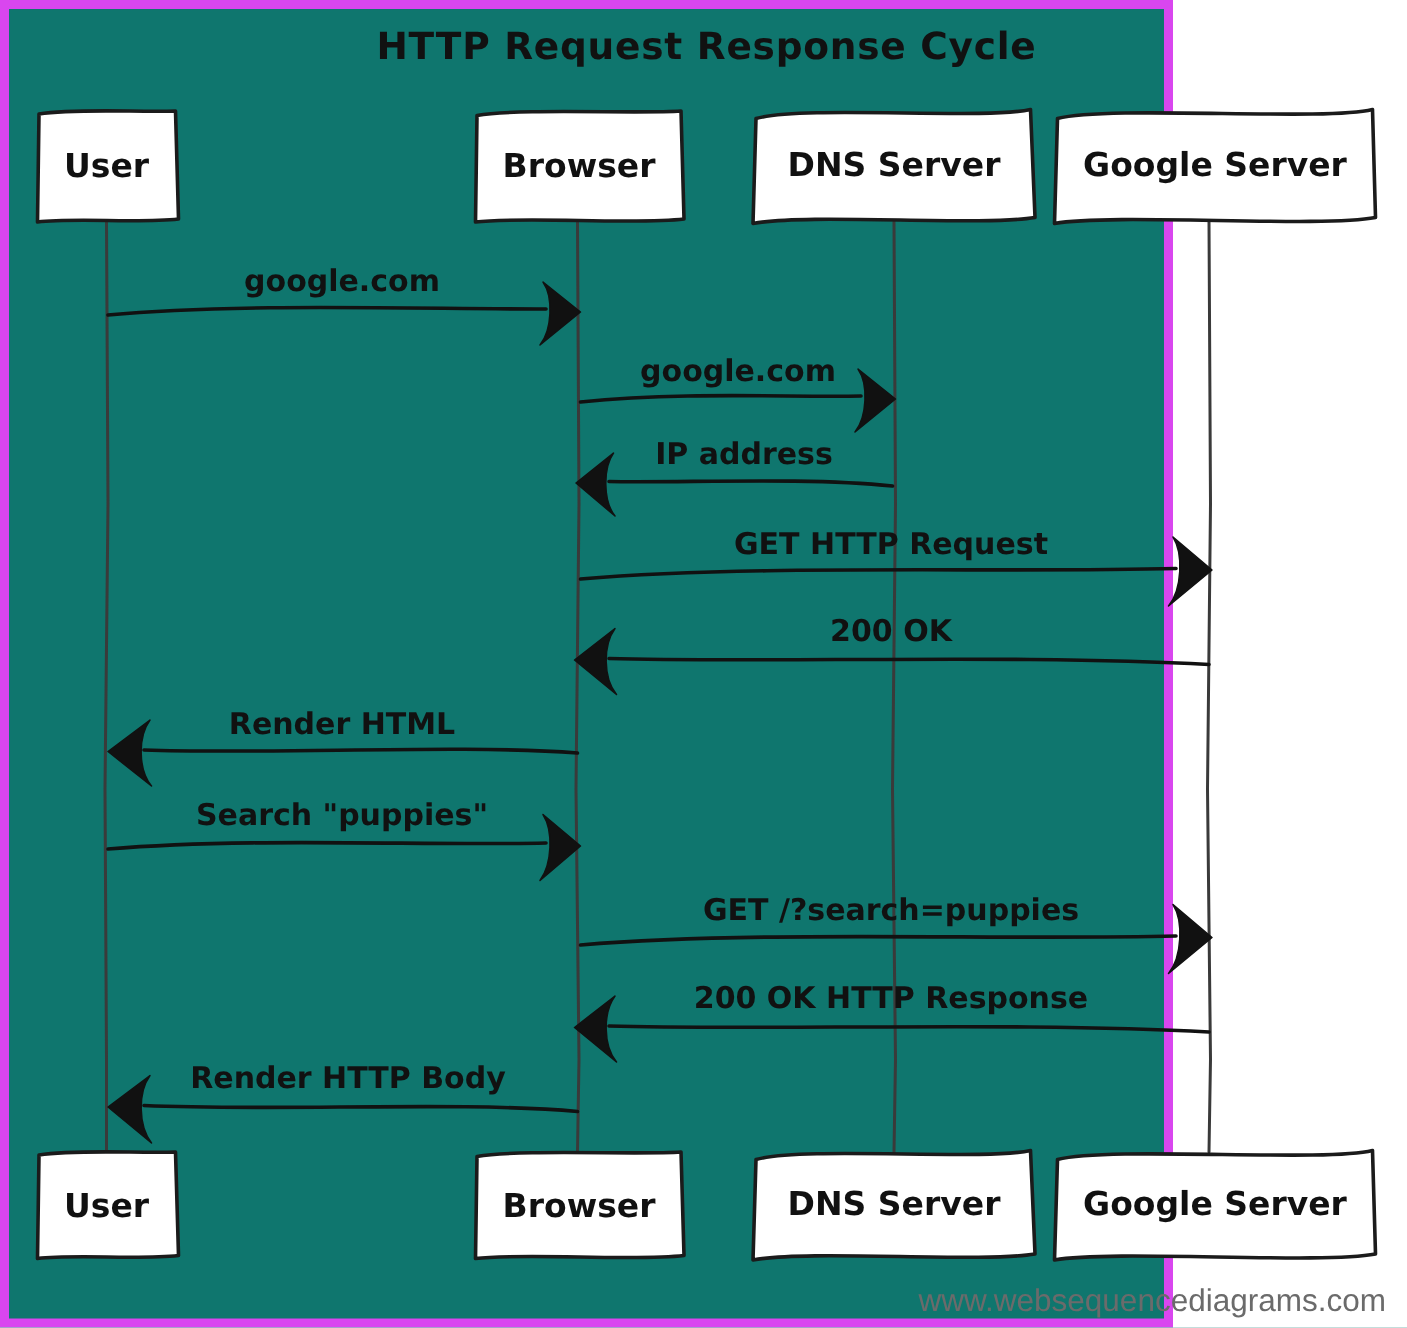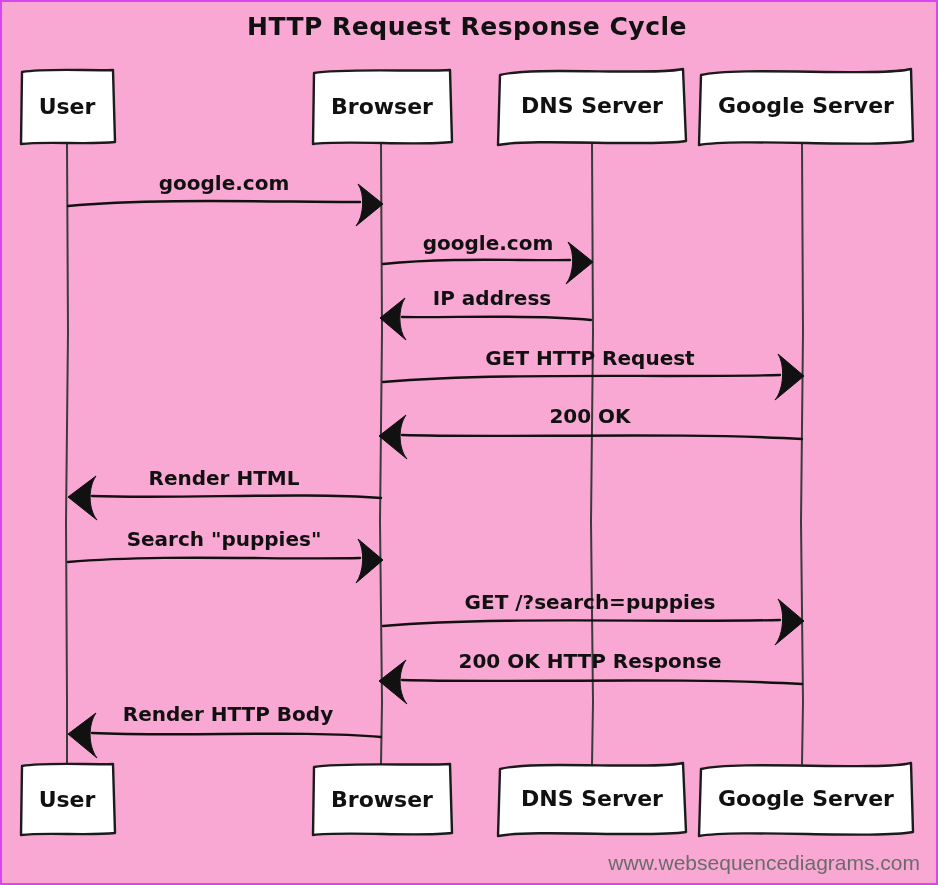--- a/index.html
+++ b/index.html
@@ -3,24 +3,24 @@
 <meta charset="utf-8">
 <title>HTTP Request Response Cycle</title>
 <style>
   html,body{margin:0;padding:0;background:#ffffff;}
   body{
     font-family:"DejaVu Sans", sans-serif;
     width:938px;height:885px;overflow:hidden;
   }
   #canvas{
     position:relative;
-    width:938px;height:885px;
-    background:#f9a8d4;
+    width:782px;height:885px;
+    background:#0f766e;
     box-sizing:border-box;
-    border:2px solid #d946ef;
+    border:6px solid #d946ef;
   }
   #svgroot{position:absolute;left:0;top:0;width:938px;height:885px;}
 
   .sketch-text{
     font-family:"DejaVu Sans", sans-serif;
     font-weight:700;
     fill:#111111;
   }
   .diagram-title{ font-size:25px; letter-spacing:0.5px; }
   .participant-label{ font-size:22px; }

